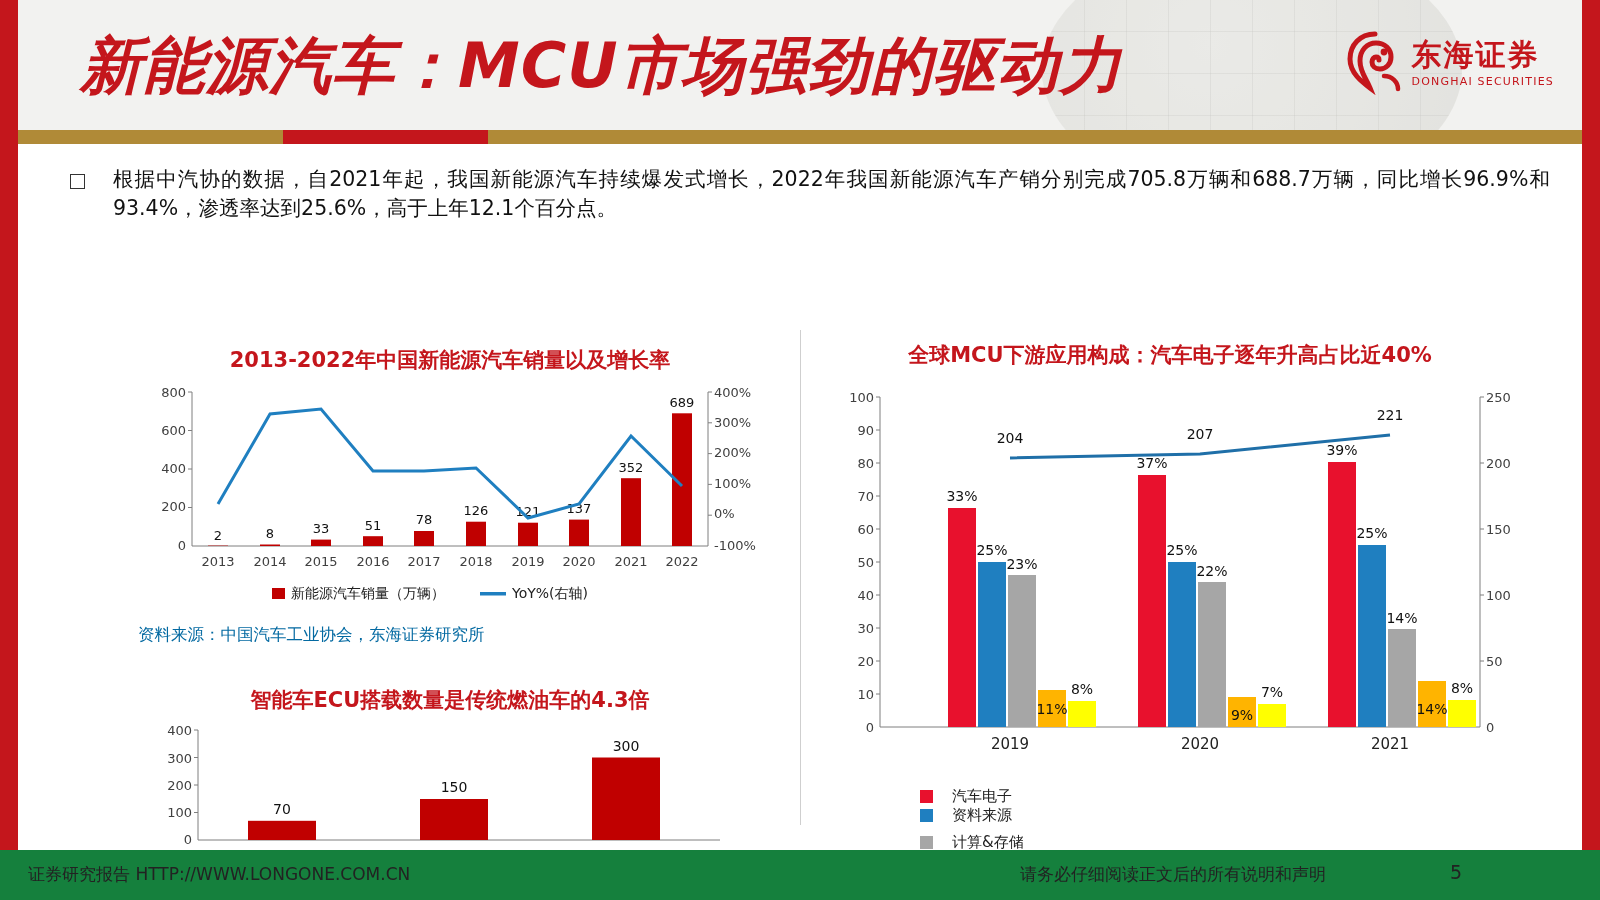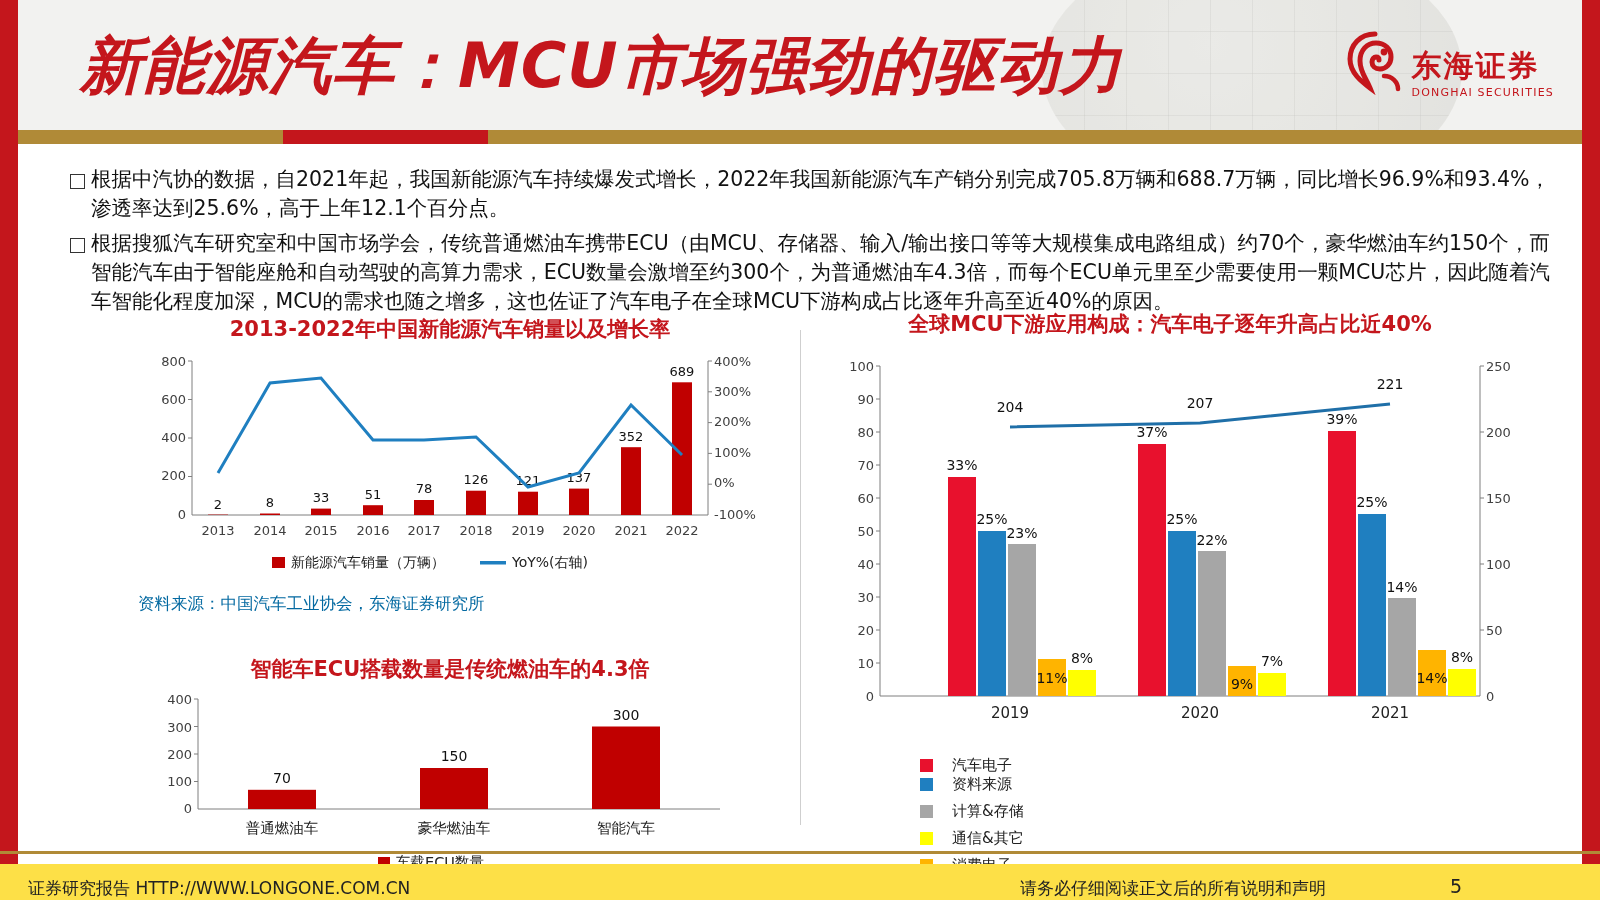--- a/index.html
+++ b/index.html
@@ -12,57 +12,57 @@
 
   
   .header{position:absolute;left:18px;top:0;width:1564px;height:130px;background:#f2f2f0;overflow:hidden;}
   .header-globe{position:absolute;right:120px;top:-60px;width:420px;height:260px;border-radius:50%;
      background:radial-gradient(circle at 40% 40%, #e4e4e0 0%, #ddddd8 55%, #d5d5d0 100%);opacity:.55;}
   .header-globe:after{content:"";position:absolute;inset:0;border-radius:50%;
      background:repeating-linear-gradient(90deg, rgba(150,150,145,.25) 0 1px, transparent 1px 42px),
                 repeating-linear-gradient(0deg, rgba(150,150,145,.25) 0 1px, transparent 1px 42px);}
   .title{position:absolute;left:62px;top:24px;font-size:62px;font-weight:bold;color:#c4161c;letter-spacing:1px;
      font-family:"DejaVu Sans","Liberation Sans",sans-serif;white-space:nowrap;font-style:italic;}
-  .logo{position:absolute;right:28px;top:28px;display:flex;align-items:flex-end;gap:2px;}
+  .logo{position:absolute;right:28px;top:28px;display:flex;align-items:center;gap:2px;}
   .logo-mark{width:70px;height:70px;position:relative;}
   .logo-mark svg{display:block;}
   .logo-text{display:flex;flex-direction:column;line-height:1;}
   .logo-cn{font-size:30px;font-weight:bold;color:#c4161c;letter-spacing:2px;}
   .logo-en{font-size:11px;color:#c4161c;letter-spacing:1.2px;margin-top:6px;}
 
   
   .gold-bar{position:absolute;left:18px;top:130px;width:1564px;height:14px;background:#b08a37;}
   .gold-bar .red-seg{position:absolute;left:265px;top:0;width:205px;height:14px;background:#c4161c;}
 
   
   .bullets{position:absolute;left:70px;top:165px;width:1480px;}
-  .bullet{display:flex;gap:6px;margin-bottom:6px;justify-content:center;}
+  .bullet{display:flex;gap:28px;margin-bottom:6px;justify-content:center;}
   .bullet .mark{flex:0 0 auto;width:13px;height:13px;border:1.6px solid #333;margin-top:9px;}
   .bullet .txt{font-size:20.5px;line-height:1.42;color:#111;text-align:justify;}
 
   
-  .chart-title{font-size:21px;font-weight:bold;color:#c4161c;text-align:center;}
+  .chart-title{font-size:21px;font-weight:bold;color:#c4161c;text-align:center;margin-top:31px;}
 
   .panel-left{position:absolute;left:120px;top:315px;width:660px;}
   .panel-right{position:absolute;left:820px;top:310px;width:700px;}
 
   .divider-v{position:absolute;left:800px;top:330px;width:1px;height:495px;background:#cfcfcf;}
 
   .src{font-size:16.5px;color:#0369a1;}
 
   svg text{font-family:"DejaVu Sans","Liberation Sans",sans-serif;}
 
   
   .legend{display:flex;flex-wrap:wrap;font-size:15px;color:#222;}
   .legend .item{display:flex;align-items:center;gap:19px;margin-right:26px;}
   .swatch{width:13px;height:13px;display:inline-block;}
   .swatch.line{width:24px;height:3px;}
 
   
-  .footer{position:absolute;left:0;bottom:0;width:1600px;height:36px;background:#fde047;}
+  .footer{position:absolute;left:0;bottom:0;width:1600px;height:50px;background:#15803d;}
   .footer-line{position:absolute;left:0;bottom:46px;width:1600px;height:3px;background:#b08a37;}
   .footer-left{position:absolute;left:28px;top:13px;font-size:17px;color:#222;}
   .footer-center{position:absolute;left:1020px;top:13px;font-size:17px;color:#222;}
   .footer-page{position:absolute;left:1450px;top:11px;font-size:19px;color:#222;}
 </style>
 </head>
 <body>
 
 <div class="page">
 
@@ -87,24 +87,20 @@
     </div>
   </div>
   <div class="gold-bar">
     <div class="red-seg"></div>
   </div>
 
   <div class="bullets">
     <div class="bullet">
       <span class="mark"></span>
       <span class="txt">根据中汽协的数据，自2021年起，我国新能源汽车持续爆发式增长，2022年我国新能源汽车产销分别完成705.8万辆和688.7万辆，同比增长96.9%和93.4%，渗透率达到25.6%，高于上年12.1个百分点。</span>
-    </div>
-    <div class="bullet">
-      <span class="mark"></span>
-      <span class="txt">根据搜狐汽车研究室和中国市场学会，传统普通燃油车携带ECU（由MCU、存储器、输入/输出接口等等大规模集成电路组成）约70个，豪华燃油车约150个，而智能汽车由于智能座舱和自动驾驶的高算力需求，ECU数量会激增至约300个，为普通燃油车4.3倍，而每个ECU单元里至少需要使用一颗MCU芯片，因此随着汽车智能化程度加深，MCU的需求也随之增多，这也佐证了汽车电子在全球MCU下游构成占比逐年升高至近40%的原因。</span>
     </div>
   </div>
 
   <div class="divider-v"></div>
 
   <div class="panel-left">
 
     <div class="chart-title">2013-2022年中国新能源汽车销量以及增长率</div>
 
     

